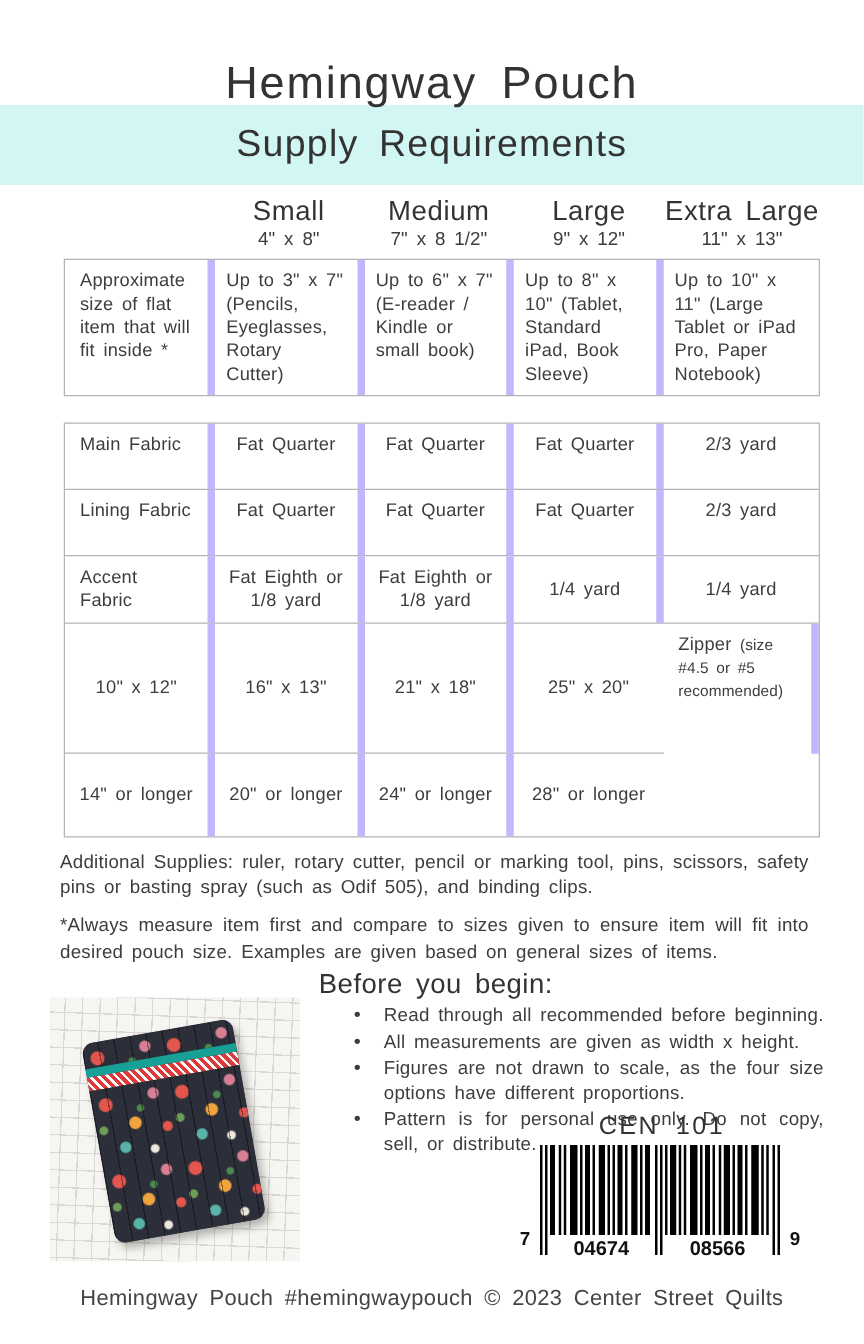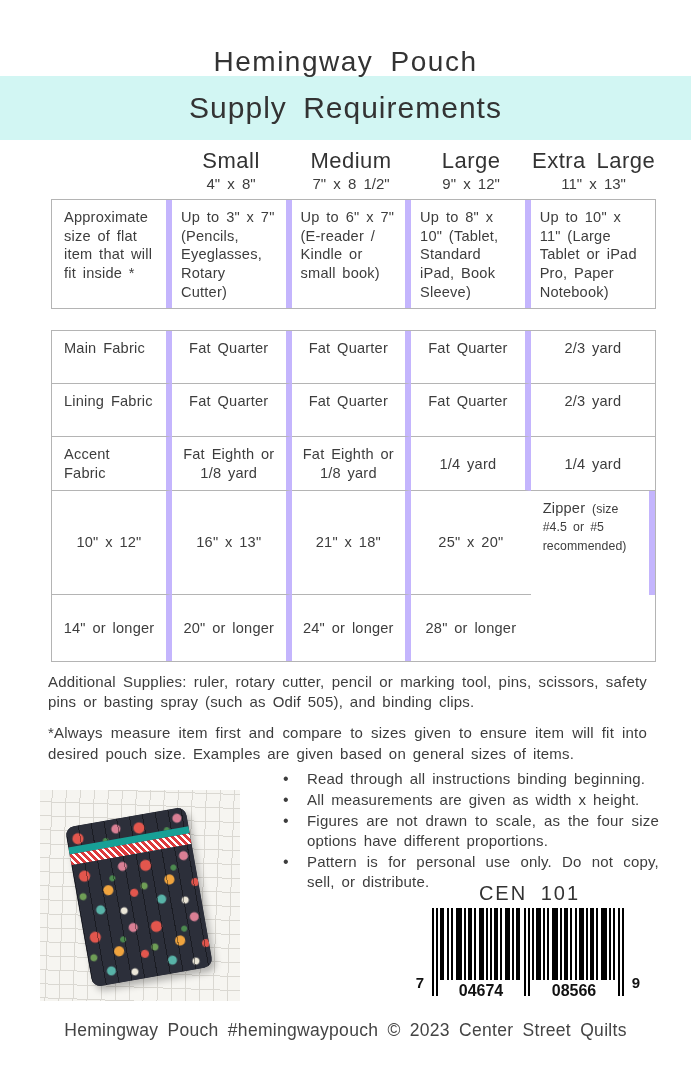--- a/index.html
+++ b/index.html
@@ -10,21 +10,21 @@
     color: #3d3d3d;
     overflow: hidden;
     position: relative;
   }
   .page { width: 691px; height: 1075px; position: relative; background:#fff; }
 
   
   .title {
     padding-top: 48px;
     text-align: center;
-    font-size: 28px;
+    font-size: 36px;
     font-weight: 400;
     letter-spacing: 1.5px;
     word-spacing: 8px;
     color: #333;
     line-height: 1;
   }
 
   
   .banner {
     height: 64px;
@@ -268,22 +268,23 @@
       <div class="mat-grid"></div>
       <div class="pouch">
         <div class="pouch-flap floral"></div>
         <div class="pouch-zipper"></div>
         <div class="pouch-band"></div>
         <div class="pouch-body floral"></div>
       </div>
     </div>
 
     <div class="byb">
+      <div class="byb-heading">Before you begin:</div>
       <ul>
-        <li>Read through all instructions binding beginning.</li>
+        <li>Read through all recommended before beginning.</li>
         <li>All measurements are given as width x height.</li>
         <li>Figures are not drawn to scale, as the four size options have different proportions.</li>
         <li>Pattern is for personal use only. Do not copy, sell, or distribute.</li>
       </ul>
     </div>
 
     <div class="barcode-block">
       <div class="barcode-label">CEN 101</div>
       <svg class="barcode-svg" width="235" height="95" viewBox="0 0 235 95">
 

